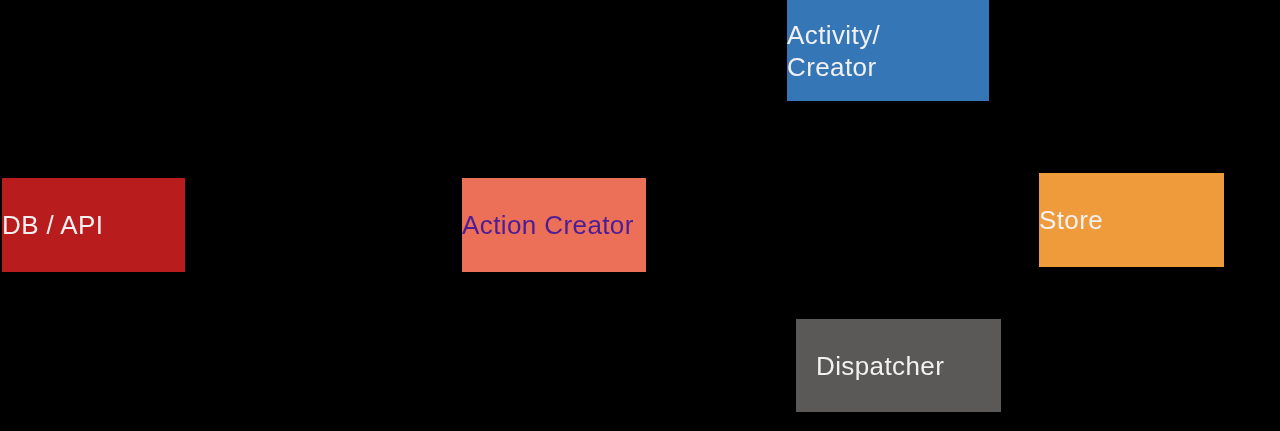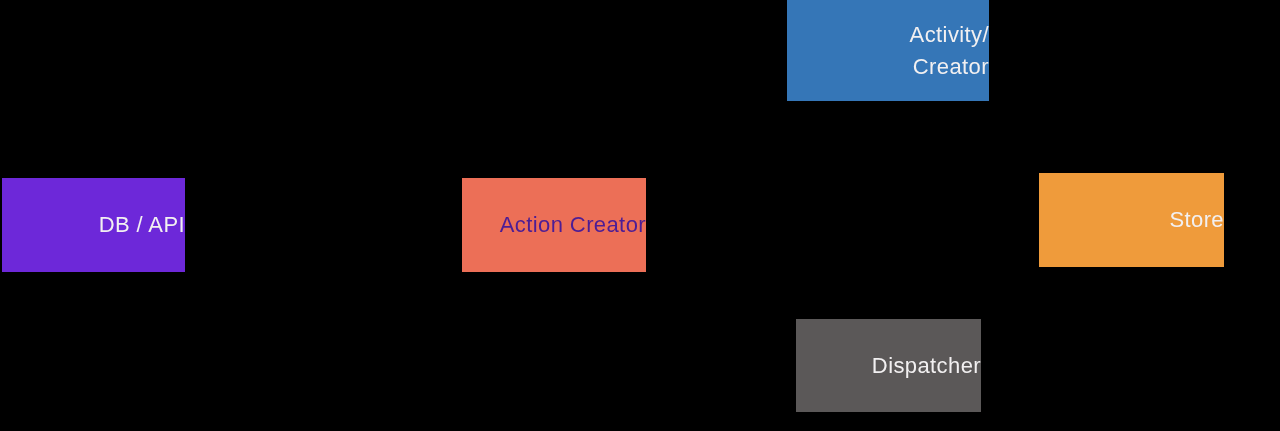--- a/index.html
+++ b/index.html
@@ -10,24 +10,24 @@
     position: relative;
     width: 1280px;
     height: 431px;
     overflow: hidden;
     font-family: "Liberation Sans", "DejaVu Sans", sans-serif;
   }
   .node {
     position: absolute;
     display: flex;
     flex-direction: column;
-    align-items: flex-end;
+    align-items: flex-start;
     justify-content: center;
     text-align: center;
-    font-size: 22px;
+    font-size: 26px;
     font-weight: 300;
     letter-spacing: 0.4px;
     line-height: 32px;
   }
   .node span {
     display: block;
   }
   .node-activity-fragment {
     left: 787px;
     top: 0px;
@@ -62,29 +62,29 @@
 </head>
 <body>
 
 <div class="canvas" style="background-color: rgb(0, 0, 0);">
 
   <div class="node node-activity-fragment" style="background-color: rgb(53, 118, 183); color: rgb(242, 240, 241);">
     <span>Activity/</span>
     <span>Creator</span>
   </div>
 
-  <div class="node node-db-api" style="background-color: #6d28d9; color: rgb(242, 240, 241);">
+  <div class="node node-db-api" style="background-color: #b91c1c; color: rgb(242, 240, 241);">
     <span>DB / API</span>
   </div>
 
   <div class="node node-action-creator" style="background-color: rgb(236, 111, 87); color: #4c1d95;">
     <span>Action Creator</span>
   </div>
 
   <div class="node node-store" style="background-color: rgb(239, 155, 59); color: rgb(242, 240, 241);">
     <span>Store</span>
   </div>
 
-  <div class="node node-dispatcher" style="background-color: rgb(91, 88, 88); color: rgb(242, 240, 241);">
+  <div class="node node-dispatcher" style="background-color: rgb(91, 88, 88); color: rgb(242, 240, 241); padding-left: 20px;">
     <span>Dispatcher</span>
   </div>
 
 </div>
 
 </body></html>

